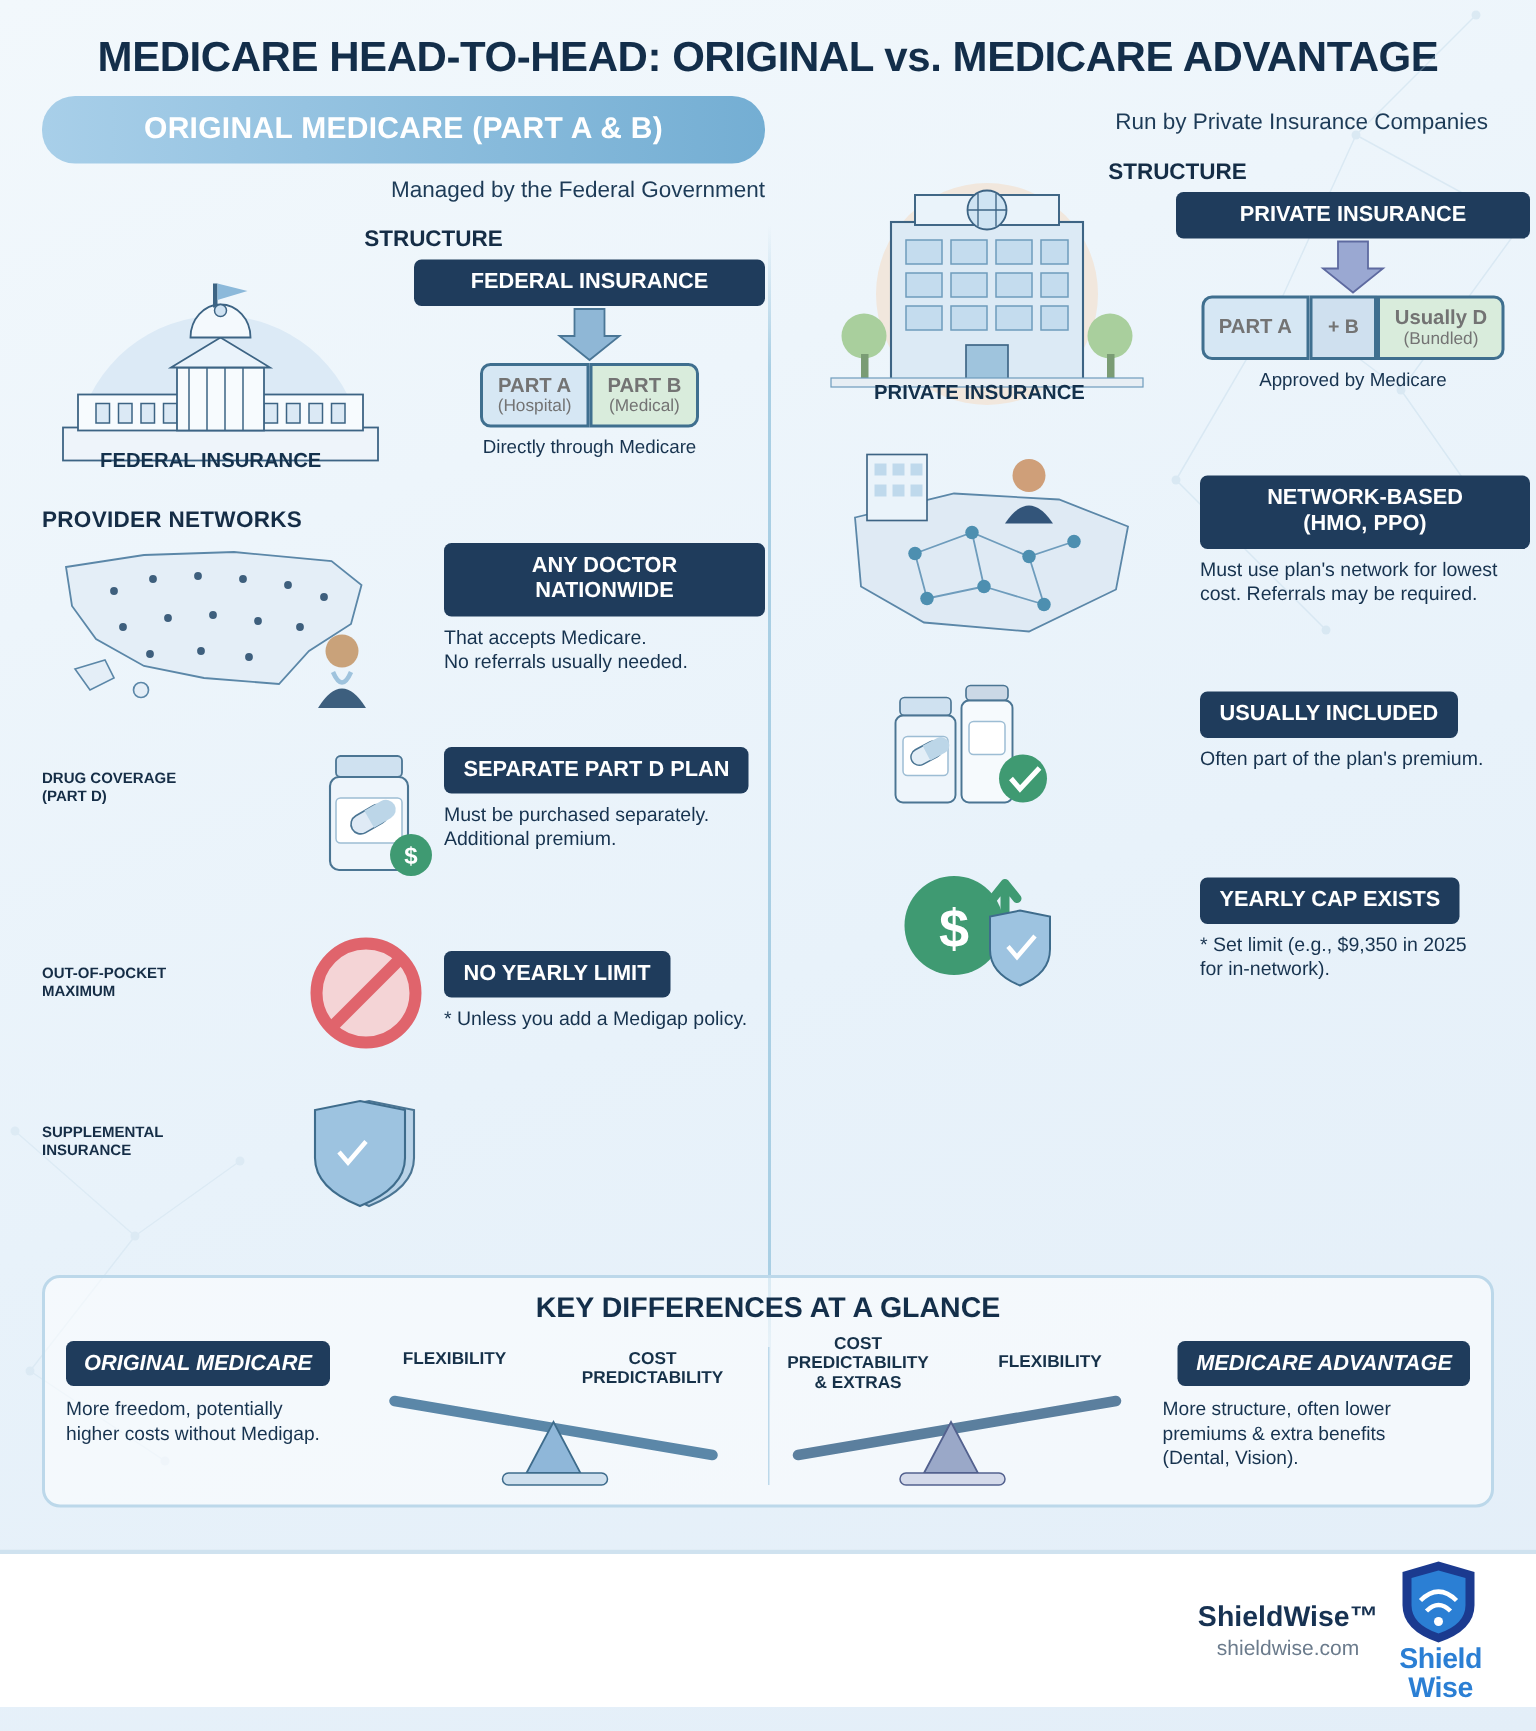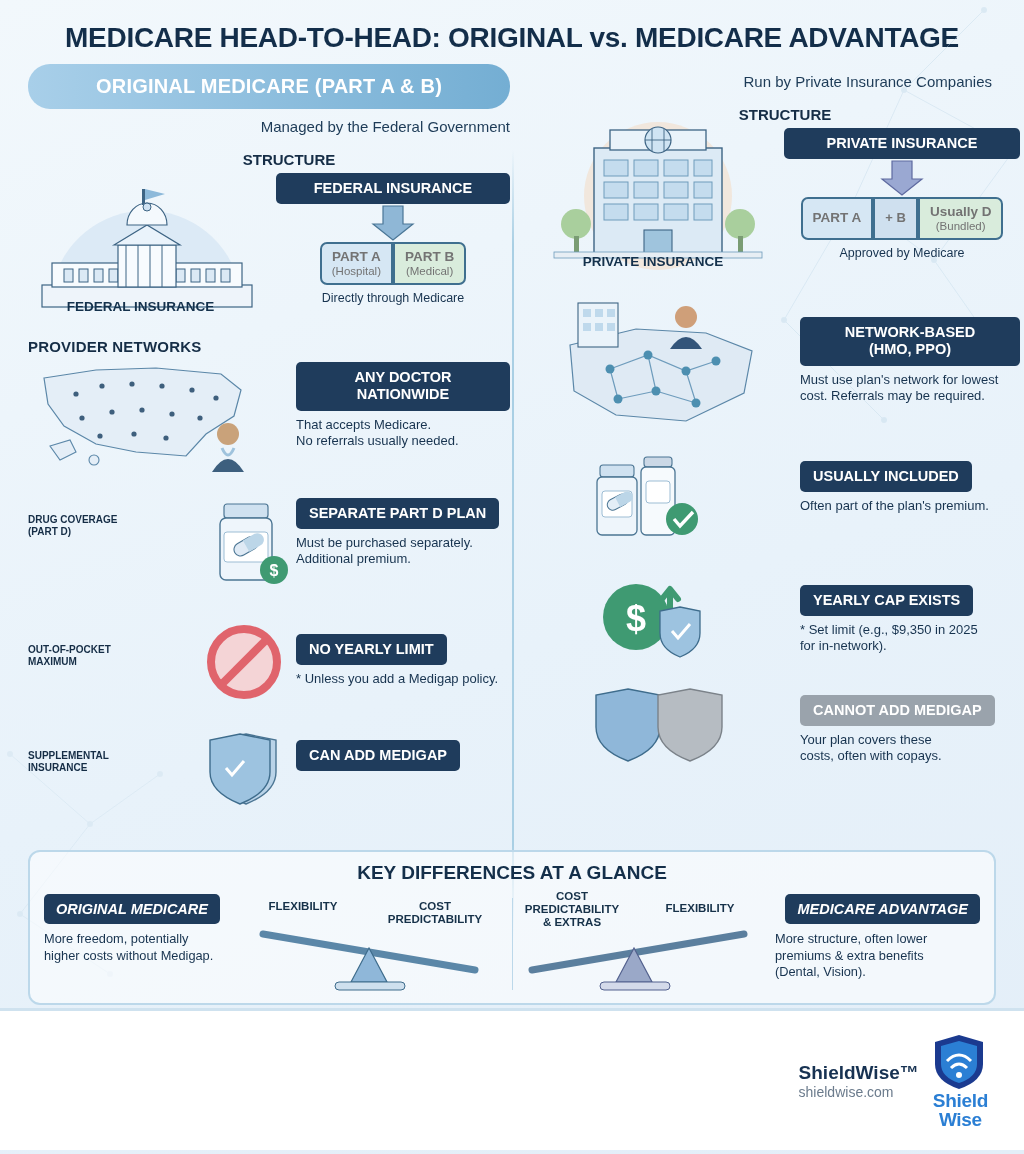--- a/index.html
+++ b/index.html
@@ -147,28 +147,28 @@
   .vline { position:absolute; left:50%; top:46px; width:1px; height:92px; background:#bcd8ea; }
   .btag {
     background: #1f3c5c; color:#fff; font-weight:bold; font-size:14.5px;
     padding: 7px 12px; border-radius:5px; display:inline-block;font-style:italic;
   }
   .bnote { font-size: 12.8px; color:#17334f; line-height:1.3; margin-top:7px; width: 205px;}
   .scale-wrap { flex:1; position:relative; height: 95px; }
   .scale-lbl { position:absolute; font-size: 11.5px; font-weight:bold; color:#163149; text-align:center; line-height:1.15;}
   
   .footer {
-    position: absolute; left:0; bottom:4px; width:1024px; height: 142px;
+    position: absolute; left:0; bottom:16px; width:1024px; height: 105px;
     background: #fff;
     border-top: 3px solid #cfe2ef;
     display:flex; align-items:center; justify-content:flex-end;
     padding-right: 36px; gap: 14px;
   }
   .brand-name { font-size: 19px; font-weight: bold; color:#173252; text-align:right;}
-  .brand-url { font-size: 14px; color:#6b7b8c; text-align:left;}
+  .brand-url { font-size: 14px; color:#6b7b8c; text-align:center;}
   .logo-txt { font-size: 19px; font-weight:bold; color:#1b3a8f; line-height:1; letter-spacing:-.3px;}
   .logo-txt span { color:#2b7fd4; display:block;}
   svg { display:block; }
 </style>
 </head>
 <body>
 
 <div class="page">
 
   <svg class="deco" viewBox="0 0 420 520">
@@ -344,21 +344,20 @@
         <div class="left-label" style="top:24px;">
           <span>SUPPLEMENTAL</span><br>
           <span>INSURANCE</span>
         </div>
         <svg style="position:absolute;left:176px;top:0px" width="92" height="84" viewBox="0 0 92 84">
           <path d="M22 8 L52 14 L52 46 Q52 66 22 78 Q-8 66 -8 46 L-8 14 Z" transform="translate(20,0)" fill="#b9d3e8" stroke="#4b7593" stroke-width="1.4"></path>
           <path d="M6 8 L36 14 L36 46 Q36 66 6 78 Q-24 66 -24 46 L-24 14 Z" transform="translate(30,0)" fill="#9dc3e0" stroke="#3e6c8c" stroke-width="1.4"></path>
           <path d="M22 42 l6 7 l12 -14" stroke="#fff" stroke-width="3" fill="none"></path>
         </svg>
         <div style="position:absolute; left:268px; top:14px; width:214px;">
-          <div class="pill">CAN ADD MEDIGAP</div>
         </div>
       </div>
     </div>
 
     <div class="col right">
       <div class="col-sub">Run by Private Insurance Companies</div>
 
       <div class="struct-wrap">
         <div class="struct-title">STRUCTURE</div>
 
@@ -494,33 +493,20 @@
         </svg>
         <div style="position:absolute; left:262px; top:14px; width:230px;">
           <div class="pill">YEARLY CAP EXISTS</div>
           <div class="note">
             <span>* Set limit (e.g., $9,350 in 2025</span><br>
             <span>for in-network).</span>
           </div>
         </div>
       </div>
 
-      <div style="position:relative; height:110px; margin-top:2px;">
-        <svg style="position:absolute;left:48px;top:0px" width="140" height="84" viewBox="0 0 140 84">
-          <path d="M20 8 L52 14 L52 46 Q52 68 20 80 Q-12 68 -12 46 L-12 14 Z" transform="translate(22,0)" fill="#8fb7d9" stroke="#3e6c8c" stroke-width="1.4"></path>
-          <path d="M20 8 L52 14 L52 46 Q52 68 20 80 Q-12 68 -12 46 L-12 14 Z" transform="translate(84,0)" fill="#b6bcc2" stroke="#7b8289" stroke-width="1.4"></path>
-        </svg>
-        <div style="position:absolute; left:262px; top:14px; width:230px;">
-          <div class="pill grey">CANNOT ADD MEDIGAP</div>
-          <div class="note">
-            <span>Your plan covers these</span><br>
-            <span>costs, often with copays.</span>
-          </div>
-        </div>
-      </div>
     </div>
   </div>
 
   <div class="bottom">
     <div class="bottom-title">KEY DIFFERENCES AT A GLANCE</div>
     <div class="bottom-grid">
       <div class="vline"></div>
 
       <div class="bhalf">
         <div>

